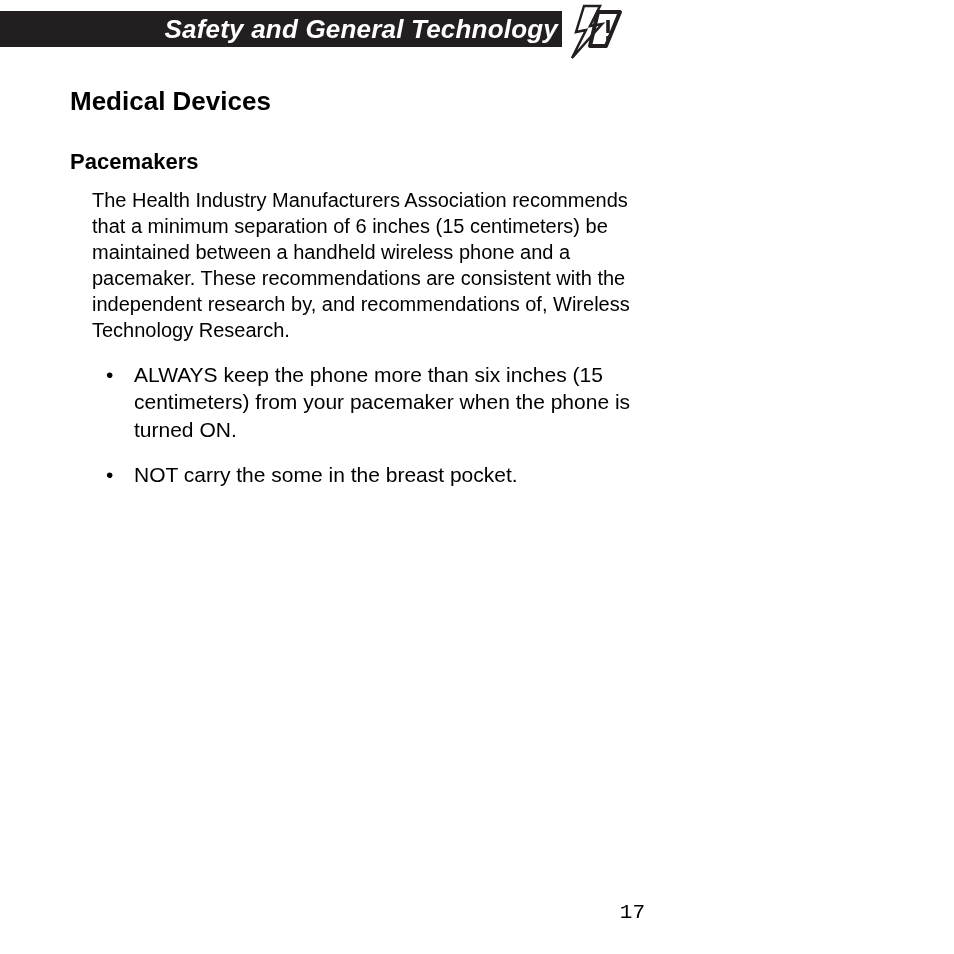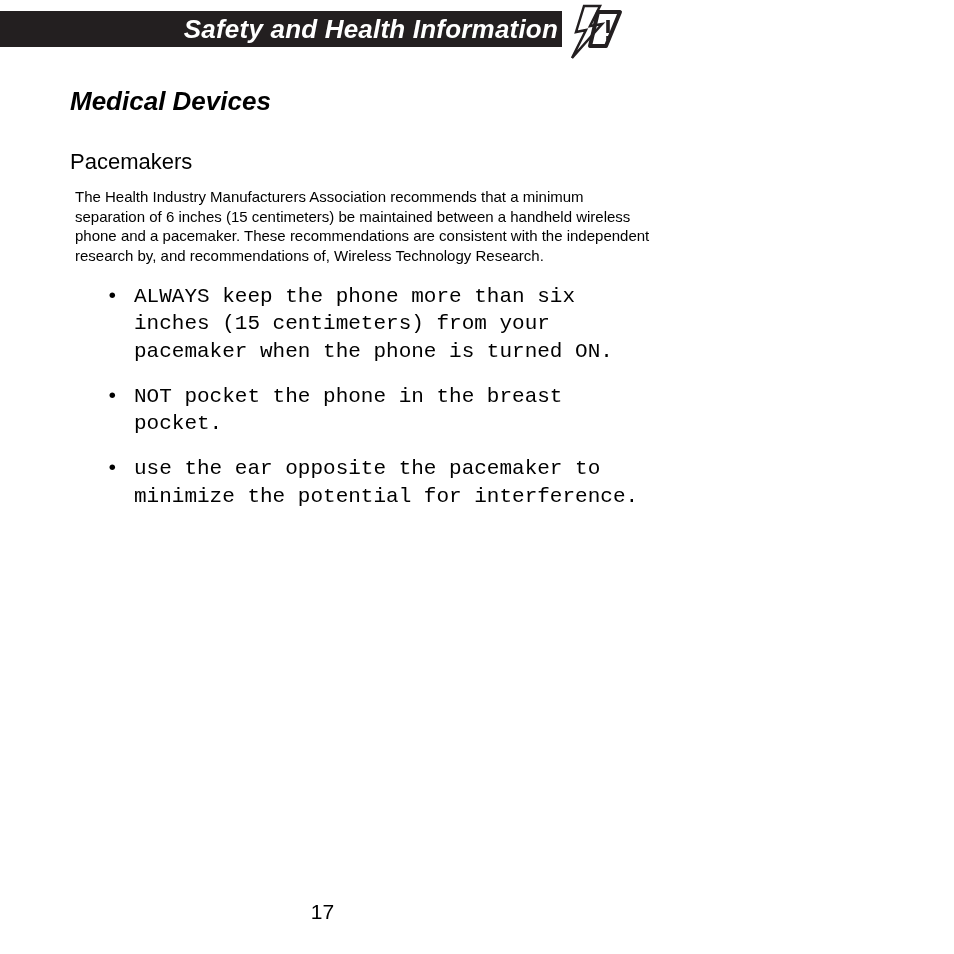--- a/index.html
+++ b/index.html
@@ -36,91 +36,89 @@
     top: 4px;
     left: 562px;
   }
   .content {
     position: absolute;
     top: 86px;
     left: 70px;
     width: 580px;
   }
   .section-title {
-    font-style: italic;
     font-weight: 700;
     font-size: 26px;
     margin-bottom: 32px;
   }
   .subhead {
-    font-weight: 400;
+    font-weight: 700;
     font-size: 22px;
     margin-bottom: 12px;
   }
   .para {
-    font-size: 15px;
+    font-size: 20px;
     line-height: 1.3;
-    margin-left: 5px;
+    margin-left: 22px;
     margin-bottom: 18px;
     font-weight: 400;
   }
   ul.bullets {
     list-style: none;
     margin-left: 22px;
     margin-bottom: 38px;
-    font-family: Liberation Mono, monospace;
   }
   ul.bullets li {
     font-size: 21px;
     line-height: 1.3;
     padding-left: 42px;
     position: relative;
     margin-bottom: 18px;
   }
   ul.bullets li::before {
     content: "•";
     position: absolute;
     left: 14px;
     top: 0;
     font-size: 21px;
   }
   .page-number {
     position: absolute;
     bottom: 30px;
     left: 0;
     width: 645px;
-    text-align: center;
+    text-align: right;
     font-size: 21px;
+    font-family: Liberation Mono, monospace;
   }
   .sec2 { margin-top: 10px; }
 </style>
 </head>
 <body>
 
 <div class="header-bar">
-  <span class="header-title">Safety and Health Information</span>
+  <span class="header-title">Safety and General Technology</span>
 </div>
 
 <div class="warning-icon">
   <svg width="62" height="58" viewBox="0 0 62 58">
     <polygon points="22,2 14,28 24,26 10,54 40,20 28,22 38,2" fill="#fff" stroke="#231f20" stroke-width="2.5"></polygon>
     <polygon points="36,8 28,42 44,42 58,8" fill="none" stroke="#231f20" stroke-width="4" stroke-linejoin="round"></polygon>
     <rect x="44.2" y="16" width="3.6" height="13" fill="#231f20"></rect>
     <rect x="44.2" y="32" width="3.6" height="4" fill="#231f20"></rect>
   </svg>
 </div>
 
 <div class="content">
   <h2 class="section-title">Medical Devices</h2>
 
   <h3 class="subhead">Pacemakers</h3>
   <p class="para">The Health Industry Manufacturers Association recommends that a minimum separation of 6 inches (15 centimeters) be maintained between a handheld wireless phone and a pacemaker. These recommendations are consistent with the independent research by, and recommendations of, Wireless Technology Research.</p>
   <ul class="bullets">
     <li>ALWAYS keep the phone more than six inches (15 centimeters) from your pacemaker when the phone is turned ON.</li>
-    <li>NOT pocket the phone in the breast pocket.</li>
-    <li>use the ear opposite the pacemaker to minimize the potential for interference.</li>
+    <li>NOT carry the some in the breast pocket.</li>
   </ul>
 
   <div class="sec2">
   </div>
 </div>
 
 <div class="page-number">17</div>
 
 </body></html>

